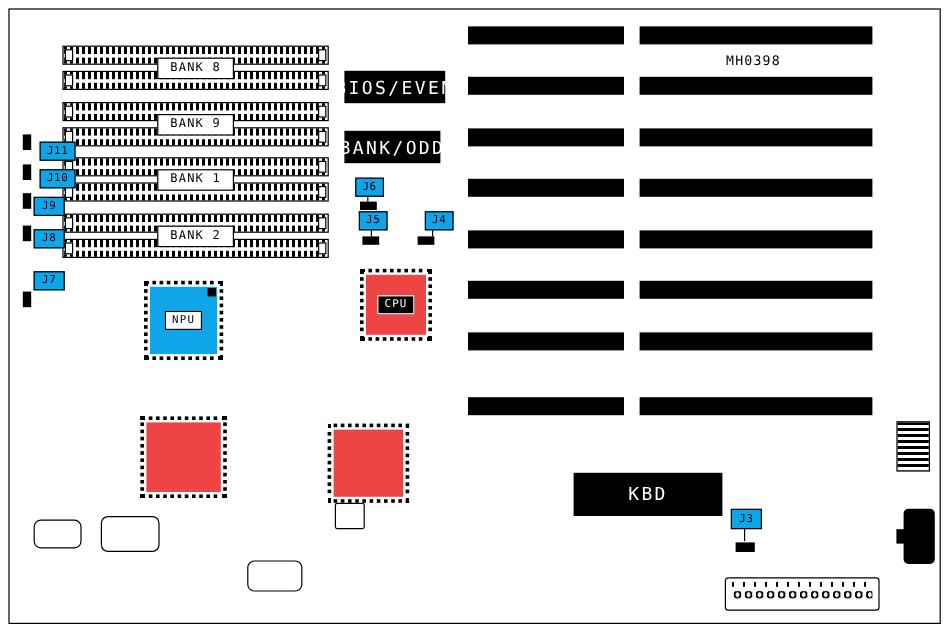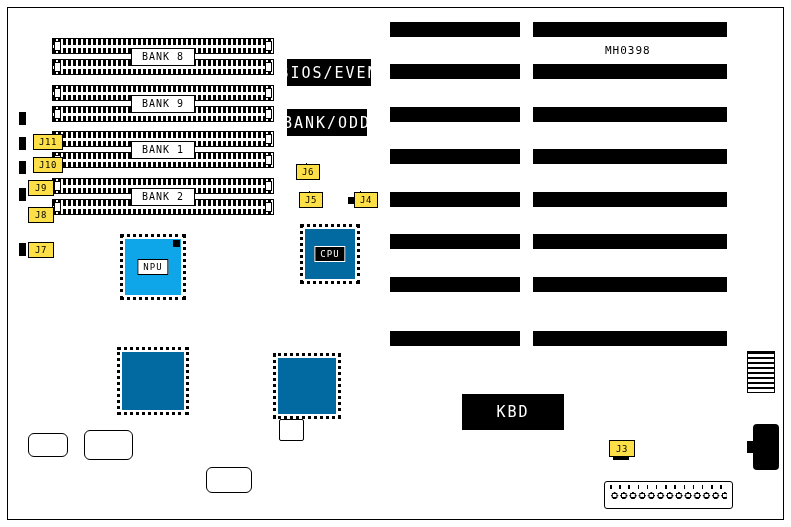--- a/index.html
+++ b/index.html
@@ -22,36 +22,36 @@
   .simm::before,.simm::after{content:"";position:absolute;top:2px;width:5px;height:8px;background:#fff;border:1px solid #000;}
   .simm::before{left:1px}.simm::after{right:1px}
   .bank-label{
     position:absolute;left:50%;top:50%;transform:translate(-50%,-50%);
     width:62px;height:16px;border:1px solid #000;background:#fff;z-index:3;
     display:flex;align-items:center;justify-content:center;font-size:10px;letter-spacing:1px;white-space:nowrap;
   }
 
   
   .labelbox{
-    position:absolute;height:14px;border:1px solid #000;background:#fde047;z-index:3;
-    display:flex;align-items:center;justify-content:center;font-size:9px;letter-spacing:0.5px;margin-top:16px;
+    position:absolute;height:14px;border:1px solid #000;background:#0ea5e9;z-index:3;
+    display:flex;align-items:center;justify-content:center;font-size:9px;letter-spacing:0.5px;
   }
   .blackbox{
     position:absolute;background:#000;color:#fff;z-index:2;
     display:flex;align-items:center;justify-content:center;font-size:15px;letter-spacing:2px;
   }
 
   
   .pins-v{position:absolute;width:7px;height:13px;background:#000;}
   .pins-h{position:absolute;width:14px;height:7px;background:#000;}
   .vline{position:absolute;width:1px;background:#000;}
 
   
   .pga{position:absolute;background:#0ea5e9;outline:3px dotted #000;outline-offset:2px;}
-  .qfp{position:absolute;background:#0369a1;outline:3px dotted #000;outline-offset:2px;}
+  .qfp{position:absolute;background:#ef4444;outline:3px dotted #000;outline-offset:2px;}
   .chip-label{
     position:absolute;left:50%;top:50%;transform:translate(-50%,-50%);
     border:1px solid #000;background:#fff;color:#000;font-size:9px;
     padding:2px 5px;letter-spacing:1px;white-space:nowrap;
   }
   .chip-label-inv{
     position:absolute;left:50%;top:50%;transform:translate(-50%,-50%);
     border:1px solid #fff;background:#000;color:#fff;font-size:9px;
     padding:2px 5px;letter-spacing:1px;white-space:nowrap;
   }
@@ -162,21 +162,21 @@
   <div class="slotR" style="top:149px"></div>
   <div class="slotL" style="top:192px"></div>
   <div class="slotR" style="top:192px"></div>
   <div class="slotL" style="top:234px"></div>
   <div class="slotR" style="top:234px"></div>
   <div class="slotL" style="top:277px"></div>
   <div class="slotR" style="top:277px"></div>
   <div class="slotL" style="top:331px"></div>
   <div class="slotR" style="top:331px"></div>
 
-  <div class="blackbox" style="left:462px;top:394px;width:102px;height:36px">KBD</div>
+  <div class="blackbox" style="left:478px;top:394px;width:124px;height:36px">KBD</div>
 
   <div class="labelbox" style="left:609px;top:424px;width:24px;height:15px">J3</div>
   <div class="vline" style="left:620px;top:440px;height:11px"></div>
   <div class="pins-h" style="left:613px;top:452px;width:16px;height:8px"></div>
 
   <div class="conn">
     <div class="conn-ticks"></div>
     <div class="conn-pins"></div>
   </div>
 

